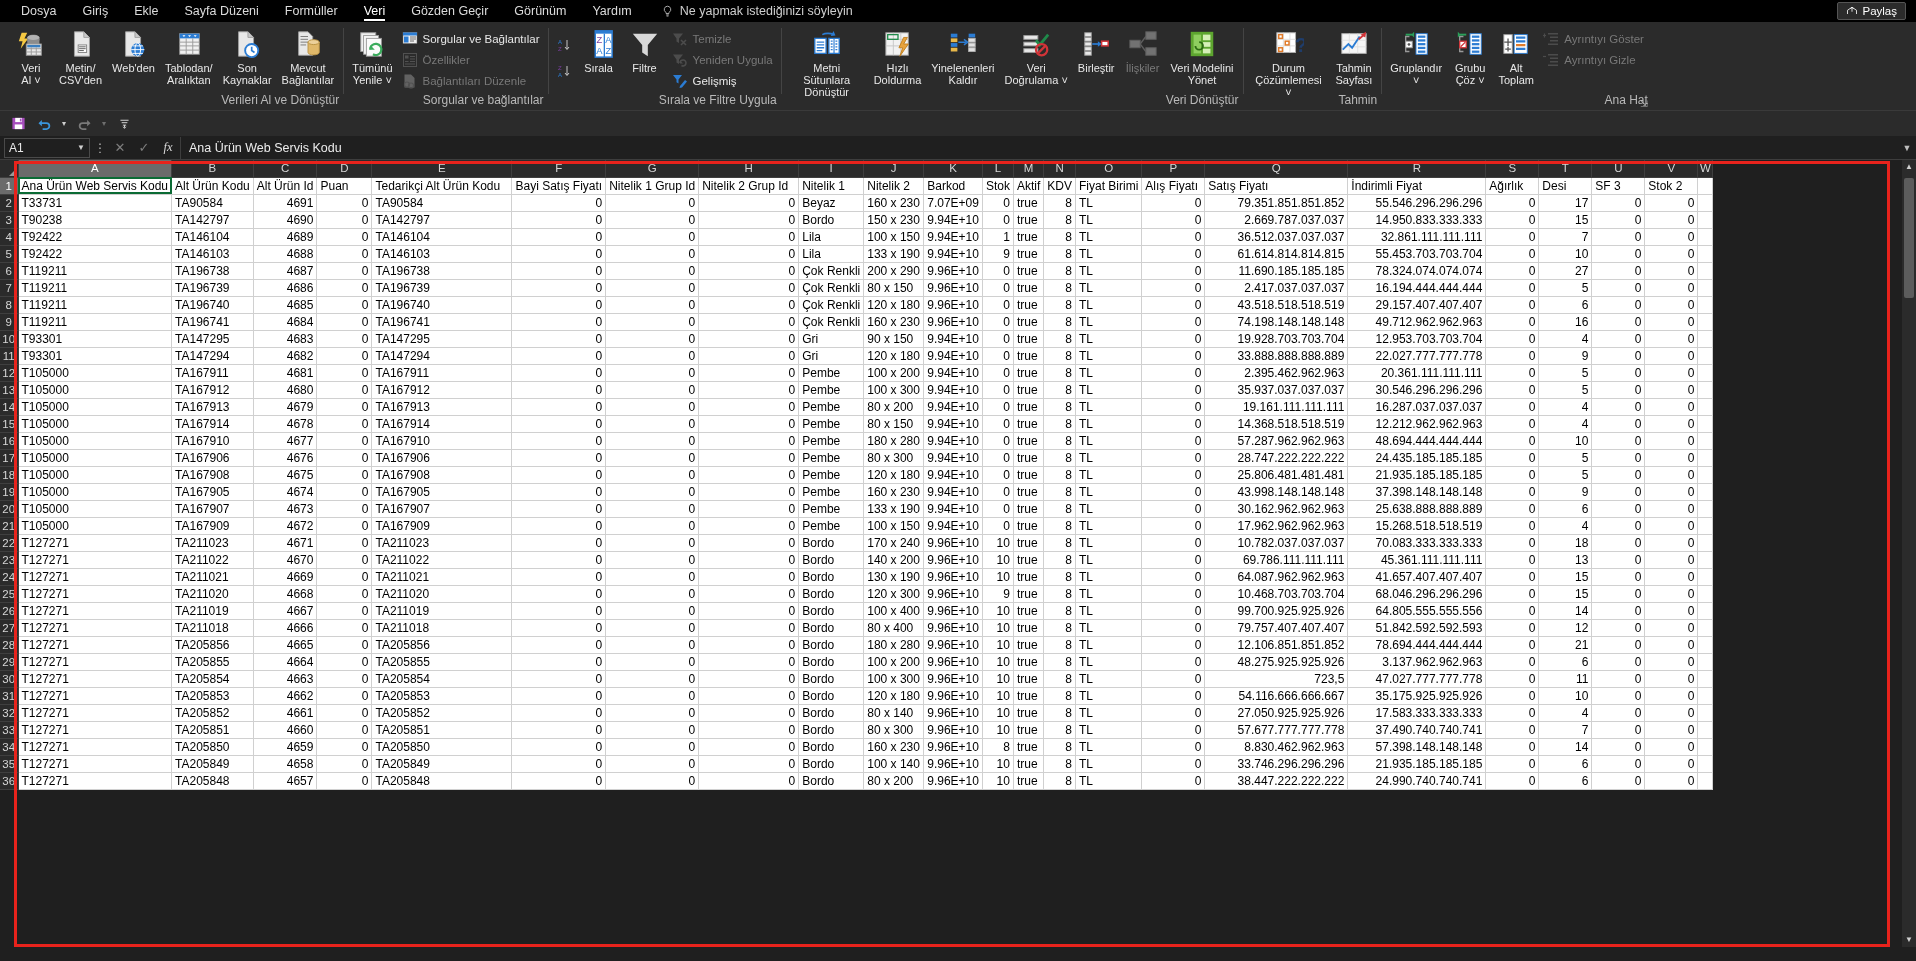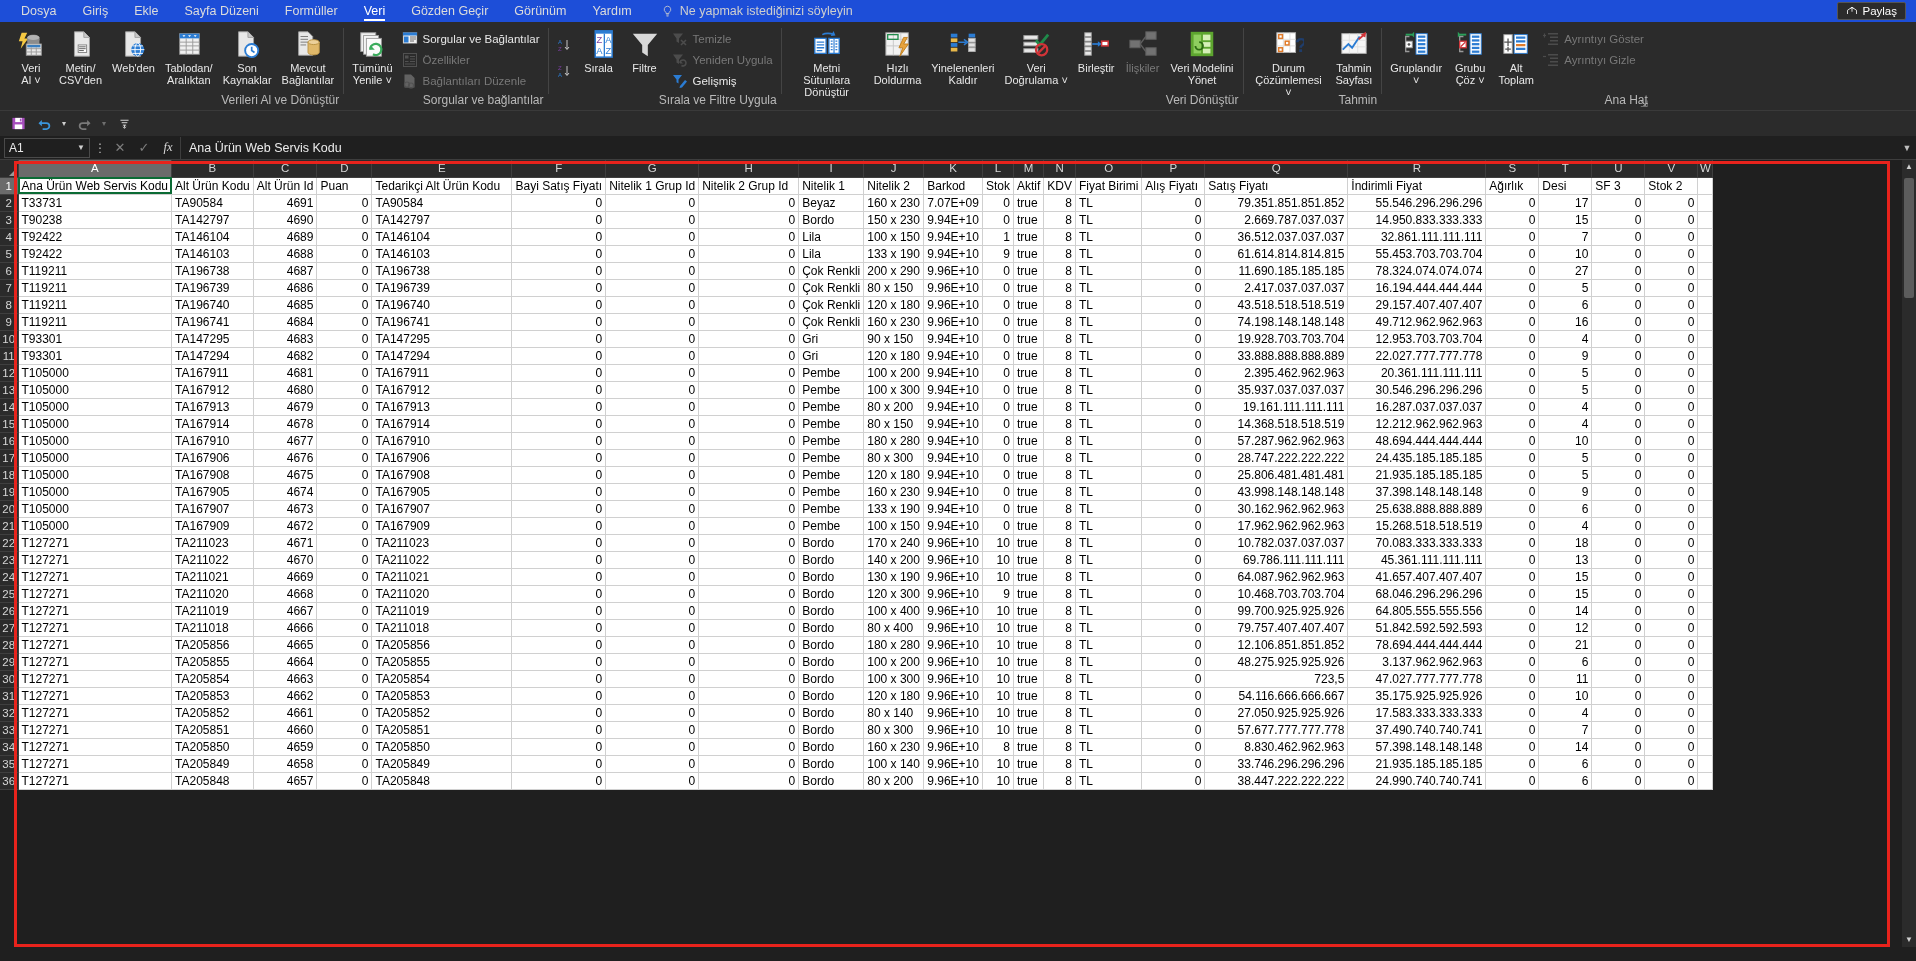--- a/index.html
+++ b/index.html
@@ -5,21 +5,21 @@
   * { box-sizing: border-box; margin:0; padding:0; }
   html,body {
     width:1916px; height:961px; overflow:hidden;
     background:#1f1f1f;
     font-family:"Liberation Sans", sans-serif;
     color:#e6e6e6;
     -webkit-font-smoothing:antialiased;
   }
   
   .tabbar{
-    height:22px; background:#1d4ed8;
+    height:22px; background:#000000;
     display:flex; align-items:center; padding-left:8px;
     position:relative;
   }
   .tab{ font-size:12.5px; color:#dcdcdc; padding:0 13px; line-height:22px; height:22px; cursor:default; white-space:nowrap;}
   .tab.active{ color:#ffffff; }
   .tab.active::after{ content:""; display:block; height:2px; background:#ffffff; margin-top:-3px; }
   .tell-me{ display:flex; align-items:center; gap:6px; margin-left:16px; font-size:12.5px; color:#cfcfcf; white-space:nowrap;text-align:right;}
   .share-btn{
     position:absolute; right:10px; top:2px; height:18px;
     border:1px solid #555; border-radius:2px; background:#2b2b2b;

